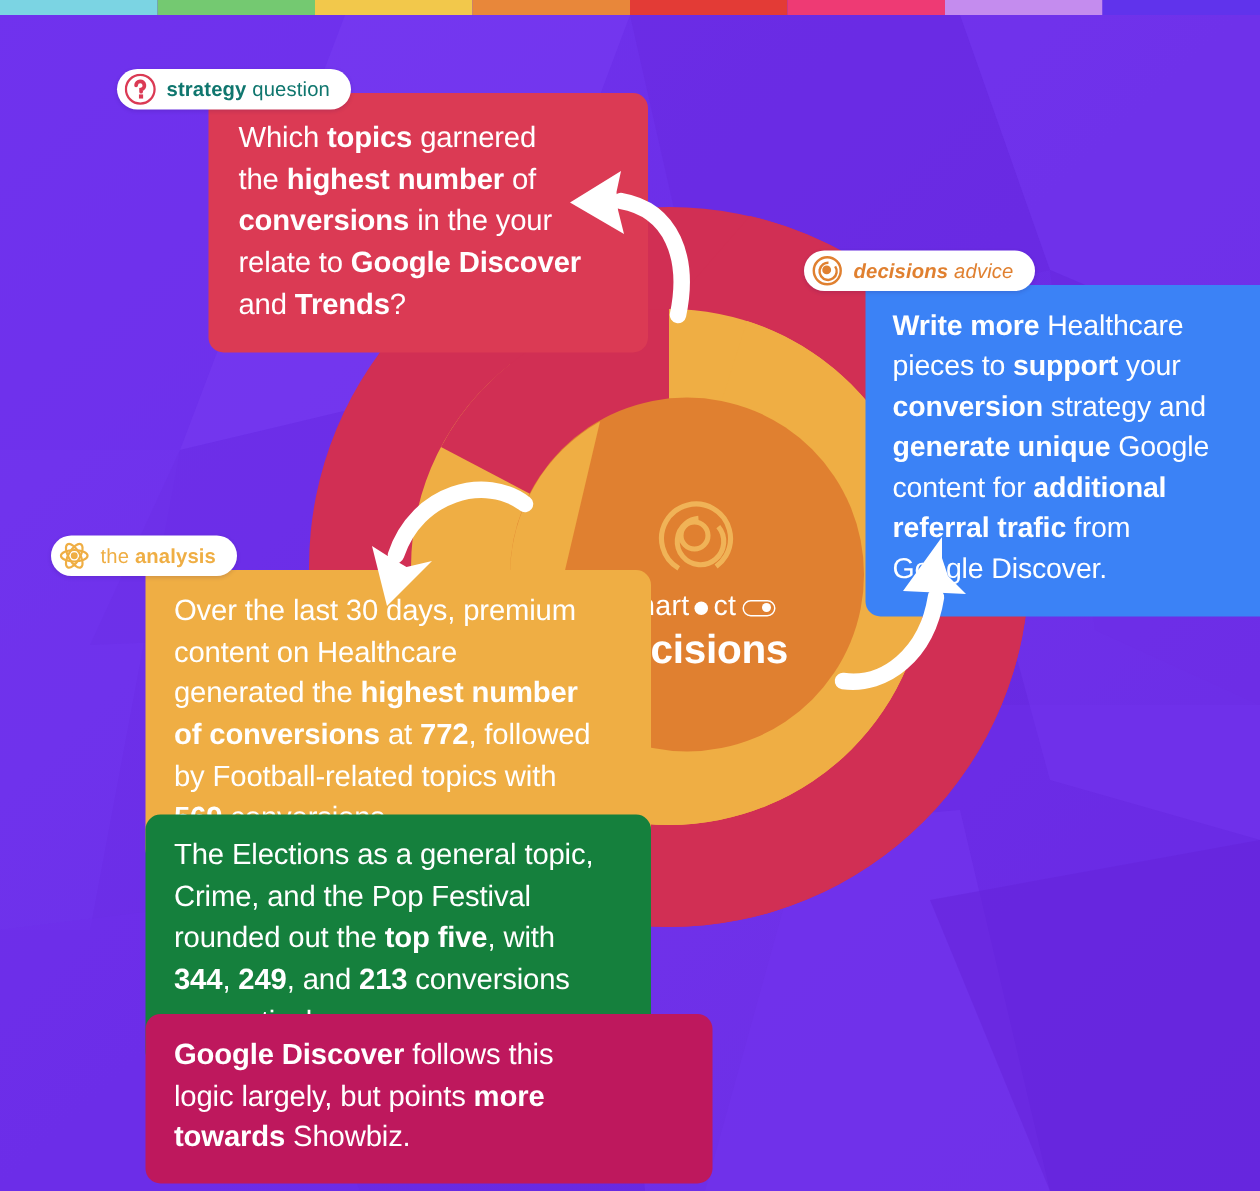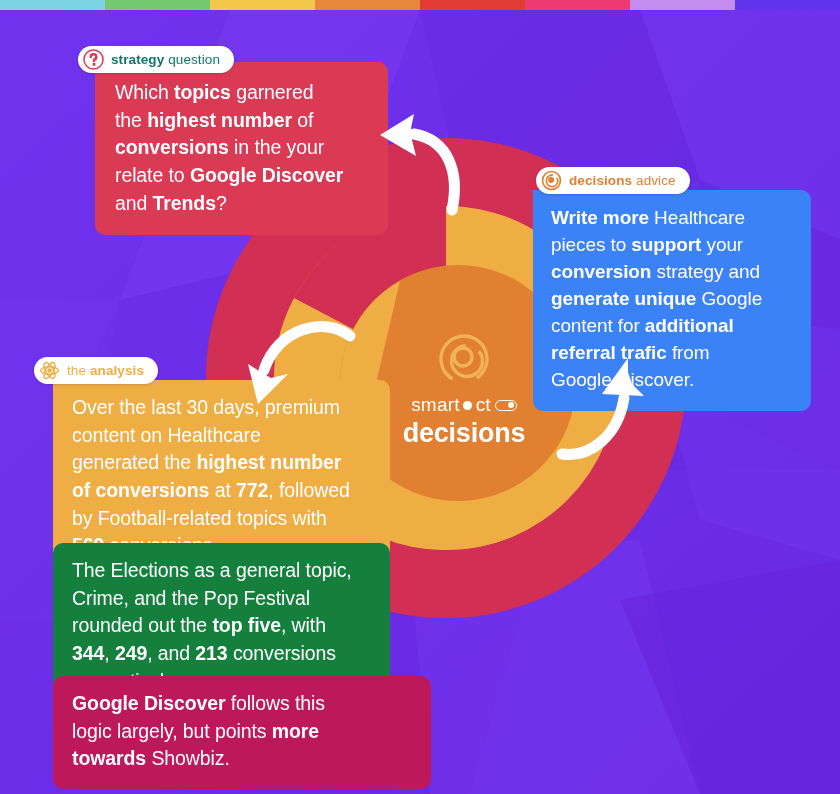--- a/index.html
+++ b/index.html
@@ -91,20 +91,21 @@
 
   
   .card {
     position: absolute; z-index: 30;
     color: #ffffff;
     border-radius: 10px;
     padding: 16px 20px 18px 20px;
     font-size: 19.5px;
     line-height: 1.42;
     letter-spacing: -.1px;
+    margin-left: 44px;
   }
   .card b { font-weight: 700; }
 
   #card-question {
     left: 95px; top: 62px; width: 293px;
     background: #DB3A54;
     border-top-left-radius: 0;
     padding-top: 17px;
   }
   #card-advice {
@@ -129,21 +130,21 @@
     left: 53px; top: 676px; width: 378px;
     background: #be185d;
     padding: 14px 19px 16px 19px;
   }
 
   #badge-question { left: 78px; top: 46px; }
   #badge-advice   { left: 536px; top: 167px; }
   #badge-analysis { left: 34px; top: 357px; }
 
   #badge-question .b-text { color: #0f766e; }
-  #badge-advice   .b-text { color: #E08030; }
+  #badge-advice   .b-text { color: #E08030; font-style: italic; }
   #badge-analysis .b-text { color: #EFAE44; }
 </style>
 </head>
 <body>
 
 <div id="stage">
 
   <div class="bg-layer">
     <svg width="840" height="794" viewBox="0 0 840 794">
       <defs>

